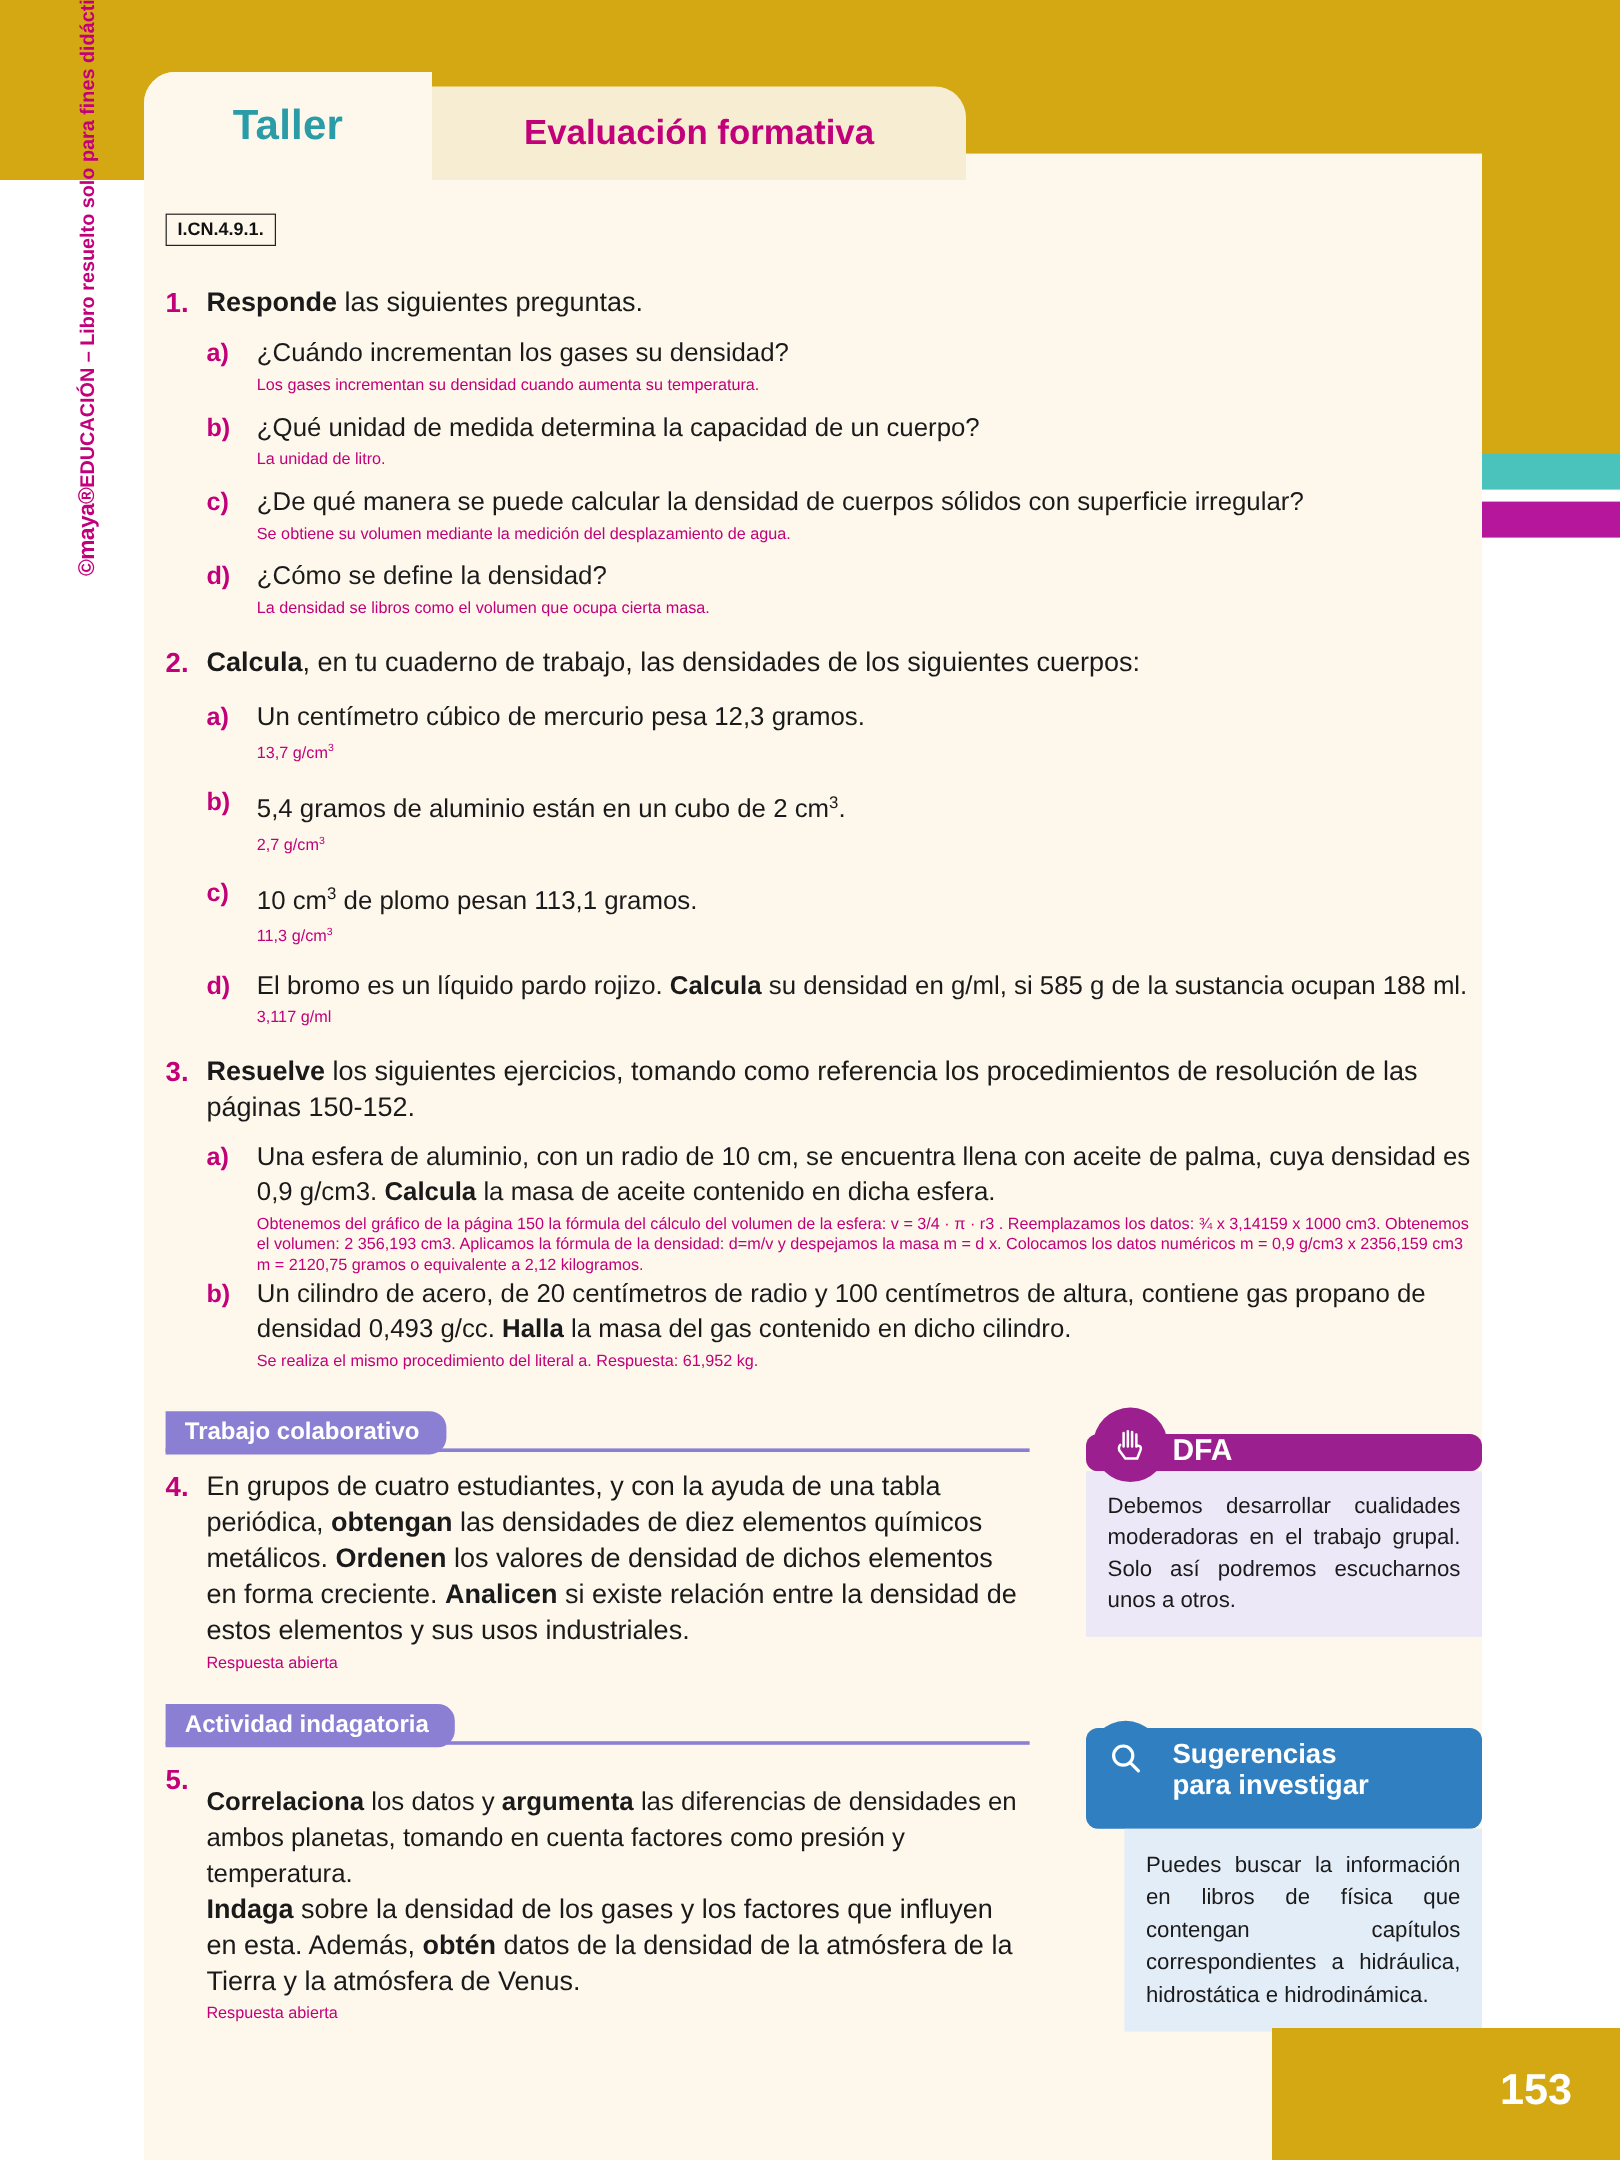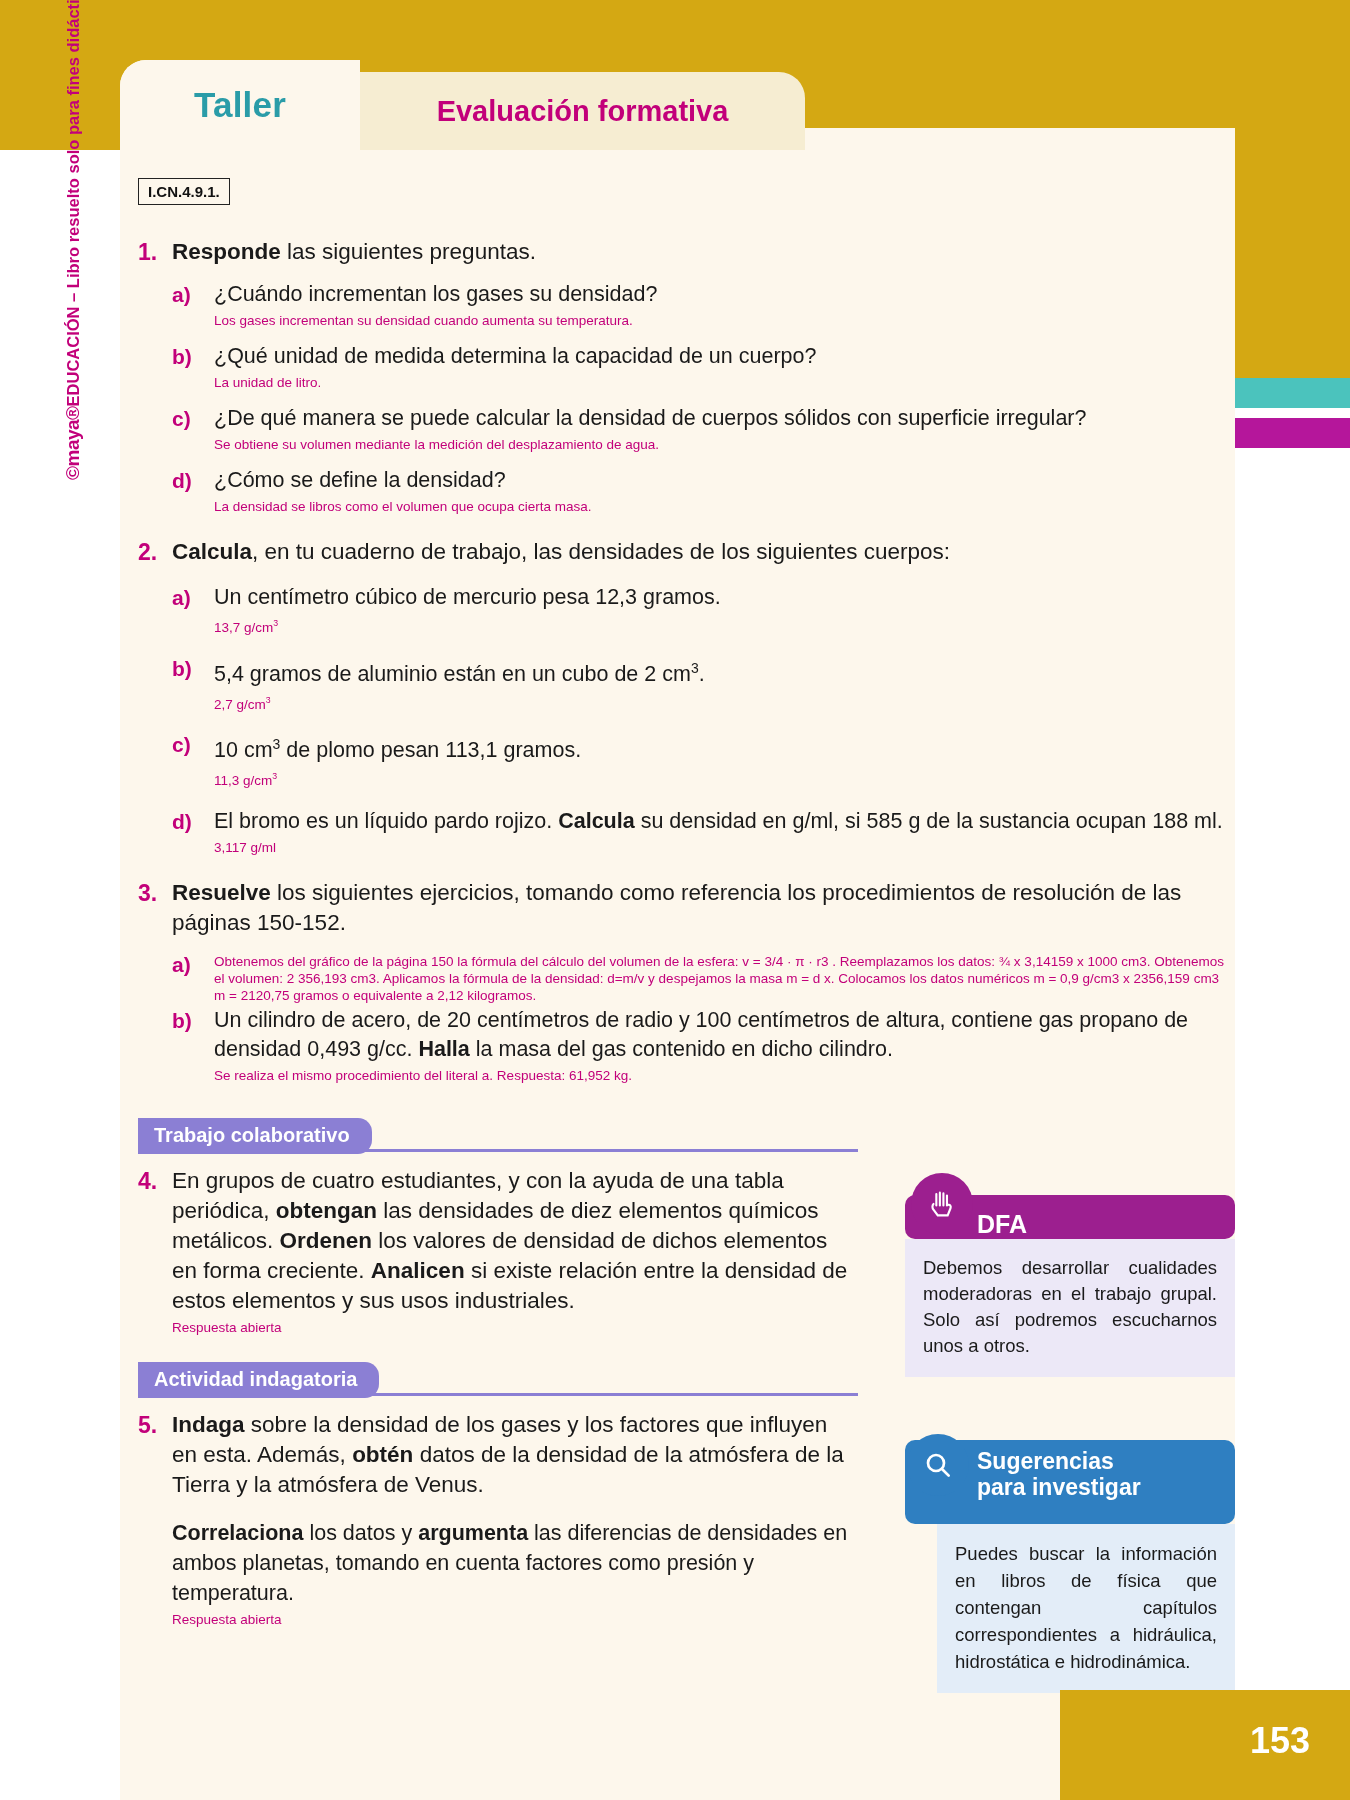--- a/index.html
+++ b/index.html
@@ -80,22 +80,22 @@
     padding:6px 22px 7px 16px;border-top-right-radius:14px;border-bottom-right-radius:14px;
     position:relative;z-index:2;
   }
   .sec-rule{
     position:absolute;left:0;right:0;bottom:0;height:3px;background:#8b7fd4;
   }
 
   
   .dfa-wrap{position:absolute;left:905px;top:1195px;width:330px;}
   .dfa-head{
-    background:#9c1f8f;color:#fff;height:44px;border-radius:10px;
-    display:flex;align-items:flex-end;padding-left:72px;font-size:25px;font-weight:bold;
+    background:#9c1f8f;color:#fff;height:31px;border-radius:10px;
+    display:flex;align-items:flex-start;padding-left:72px;font-size:25px;font-weight:bold;
   }
   .dfa-icon{
     position:absolute;left:6px;top:-22px;width:62px;height:62px;border-radius:50%;
     background:#9c1f8f;display:flex;align-items:center;justify-content:center;color:#fff;font-size:30px;
   }
   .dfa-body{
     background:#ece8f7;color:#1a1a1a;font-size:18.5px;line-height:26px;
     padding:16px 18px 18px 18px;text-align:justify;
   }
   
@@ -238,20 +238,21 @@
   <div class="q" style="margin-top:22px;">
     <div class="q-num">3.</div>
     <div class="q-body">
       <div class="q-text">
         <b>Resuelve</b><span> los siguientes ejercicios, tomando como referencia los procedimientos de resolución de las páginas 150-152.</span>
       </div>
 
       <div class="sub" style="margin-top:12px;">
         <div class="sub-let">a)</div>
         <div class="sub-body">
+          <div class="sub-text">Una esfera de aluminio, con un radio de 10 cm, se encuentra llena con aceite de palma, cuya densidad es 0,9 g/cm3. <b>Calcula</b> la masa de aceite contenido en dicha esfera.</div>
           <div class="ans">Obtenemos del gráfico de la página 150 la fórmula del cálculo del volumen de la esfera: v = 3/4 · π · r3 . Reemplazamos los datos: ¾ x 3,14159 x 1000 cm3. Obtenemos el volumen: 2 356,193 cm3. Aplicamos la fórmula de la densidad:  d=m/v y despejamos la masa m = d x. Colocamos los datos numéricos m = 0,9 g/cm3 x 2356,159 cm3 m = 2120,75 gramos o equivalente a 2,12 kilogramos.</div>
         </div>
       </div>
 
       <div class="sub" style="margin-top:2px;">
         <div class="sub-let">b)</div>
         <div class="sub-body">
           <div class="sub-text">Un cilindro de acero, de 20 centímetros de radio y 100 centímetros de altura, contiene gas propano de densidad 0,493 g/cc. <b>Halla</b> la masa del gas contenido en dicho cilindro.</div>
           <div class="ans">Se realiza el mismo procedimiento del literal a. Respuesta: 61,952 kg.</div>
         </div>
@@ -275,22 +276,22 @@
 
   
   <div class="sec-head" style="width:720px;margin-top:26px;">
     <span class="sec-label">Actividad indagatoria</span>
     <div class="sec-rule"></div>
   </div>
 
   <div class="q" style="width:720px;margin-top:14px;">
     <div class="q-num">5.</div>
     <div class="q-body">
+      <div class="q-text" style="margin-top:18px;font-size:21.5px;"><b>Correlaciona</b> los datos y <b>argumenta</b> las diferencias de densidades en ambos planetas, tomando en cuenta factores como presión y temperatura.</div>
       <div class="q-text"><b>Indaga</b> sobre la densidad de los gases y los factores que influyen en esta. Además, <b>obtén</b> datos de la densidad de la atmósfera de la Tierra y la atmósfera de Venus.</div>
-      <div class="q-text" style="margin-top:18px;font-size:21.5px;"><b>Correlaciona</b> los datos y <b>argumenta</b> las diferencias de densidades en ambos planetas, tomando en cuenta factores como presión y temperatura.</div>
       <div class="ans">Respuesta abierta</div>
     </div>
   </div>
 
 </div>
 
 <div class="dfa-wrap">
   <div class="dfa-head">
     <div class="dfa-icon">
       <svg width="34" height="34" viewBox="0 0 24 24" fill="none" stroke="#ffffff" stroke-width="1.5" stroke-linecap="round">

